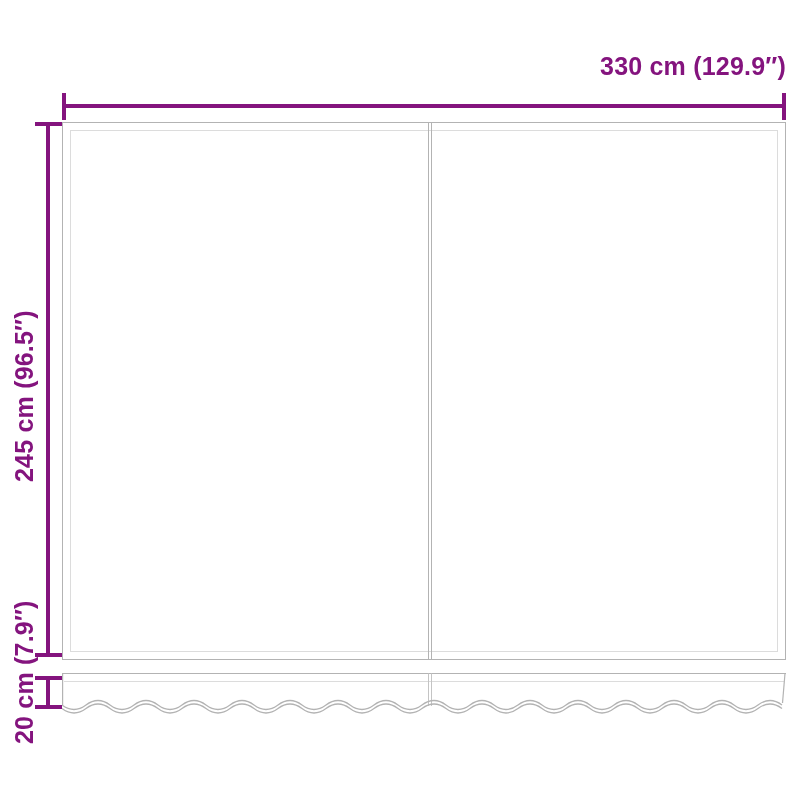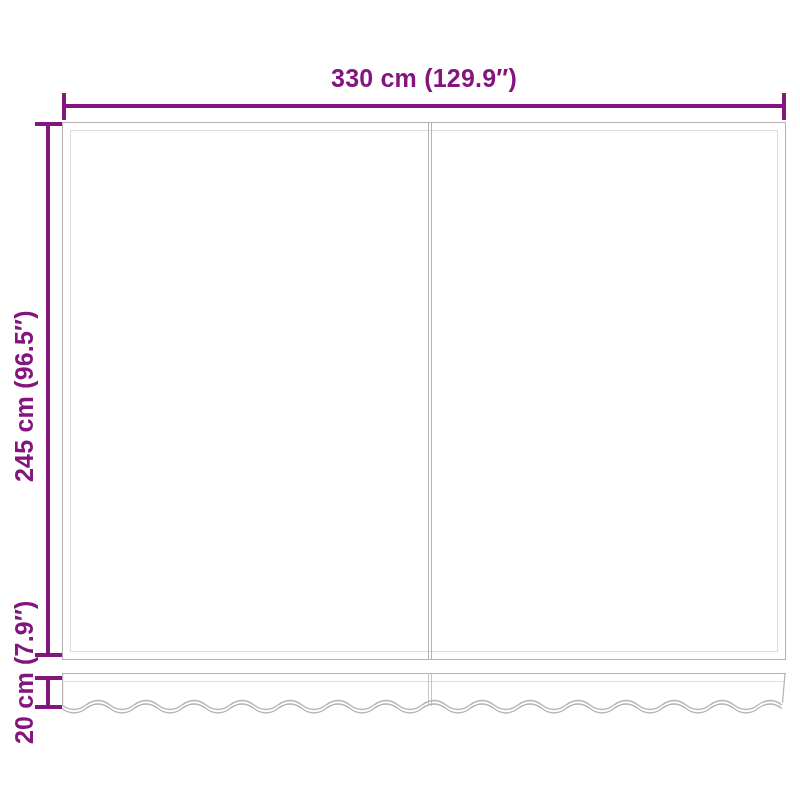--- a/index.html
+++ b/index.html
@@ -18,22 +18,22 @@
   
   .dim-label{
     position:absolute;
     color:var(--dim-color);
     font-size:25px;
     font-weight:700;
     letter-spacing:0.2px;
     white-space:nowrap;
   }
   #width-label{
-    left:62px;top:64px;width:724px;
-    text-align:center;
+    left:62px;top:52px;width:724px;
+    text-align:right;
   }
   .dim-label.vertical{
     transform:rotate(-90deg);
     transform-origin:0 0;
   }
   #height-label{left:10px;top:482px;}
   #valance-label{left:10px;top:744px;}
   
   .dim-line{position:absolute;background:var(--dim-color);}
   .tick{position:absolute;background:var(--dim-color);}

